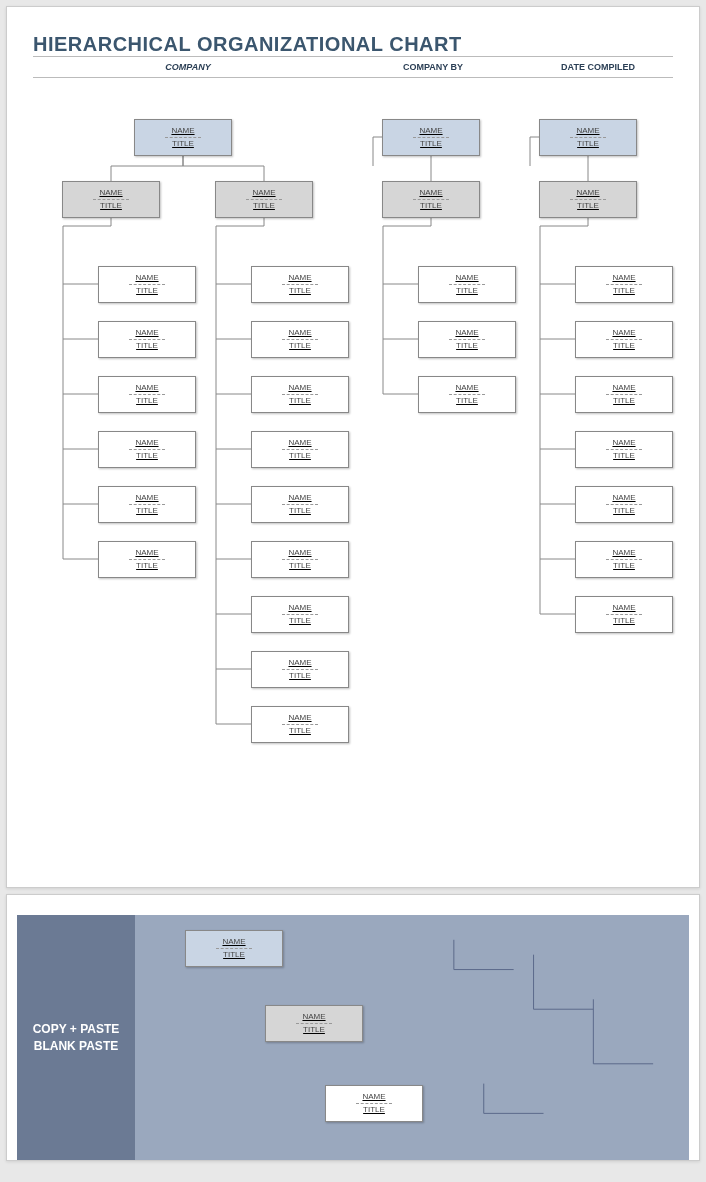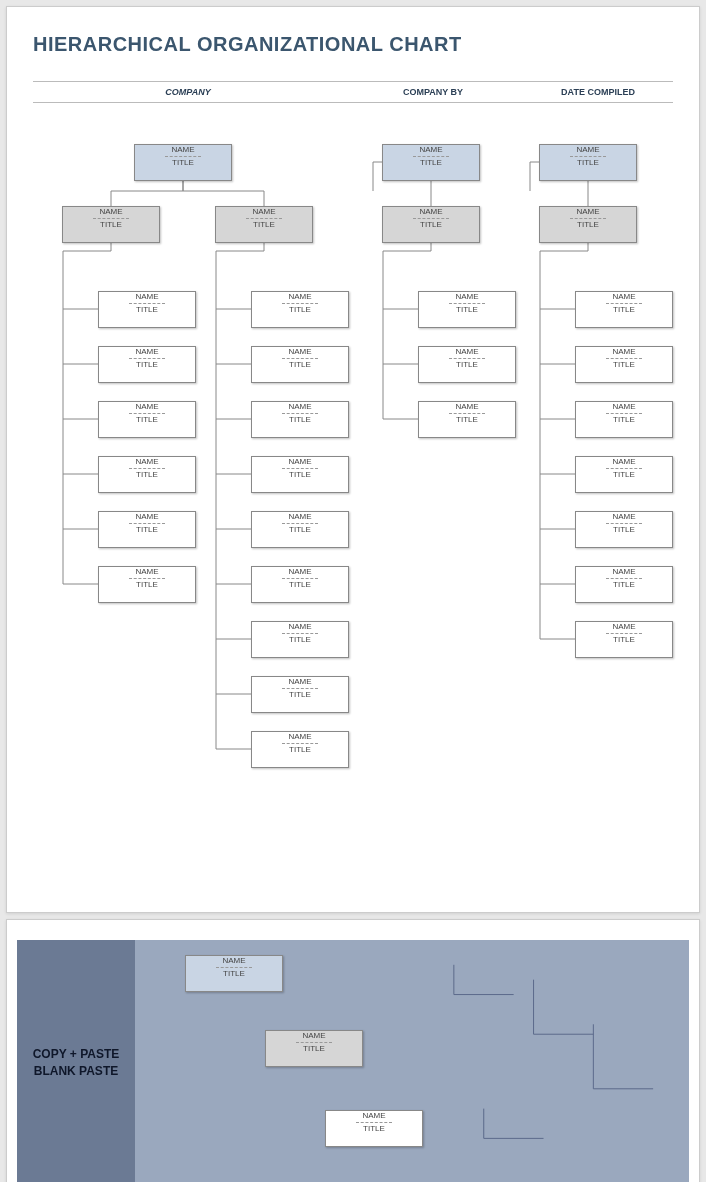--- a/index.html
+++ b/index.html
@@ -16,21 +16,21 @@
     padding: 26px;
     width: 694px;
     box-shadow: 0 1px 3px rgba(0,0,0,0.1);
     position: relative;
   }
   .page-title {
     color: #3b566e;
     font-size: 20px;
     font-weight: bold;
     letter-spacing: 0.5px;
-    margin-bottom: 25px;
+    margin-bottom: 0;
   }
   .header-row {
     display: flex;
     border-top: 1px solid #bbb;
     border-bottom: 1px solid #bbb;
     height: 22px;
     align-items: center;
     margin-bottom: 28px;
   }
   .header-row > div {
@@ -51,21 +51,23 @@
   .box {
     position: absolute;
     width: 98px;
     height: 37px;
     background: #fff;
     border: 1px solid #888;
     box-shadow: 1px 1px 2px rgba(0,0,0,0.25);
     display: flex;
     flex-direction: column;
     align-items: center;
+    justify-content: center;
     z-index: 2;
+    text-decoration: underline;
   }
   .box .line1, .box .line2 {
     font-size: 8px;
     color: #444;
     text-align: center;
     line-height: 1.2;
   }
   .box .sep {
     width: 36px;
     border-top: 1px dashed #999;
@@ -99,21 +101,21 @@
   .side-label {
     position: absolute;
     left:0; top:0;
     width: 118px;
     height: 100%;
     background: #6b7a94;
     display:flex;
     flex-direction:column;
     align-items:center;
     justify-content:center;
-    color:#0f172a;
+    color:#ffffff;
     font-weight:bold;
     font-size:12px;
     text-align:center;
     line-height:1.4;
     padding:0 6px;
   }
   .stage {
     position:absolute;
     left:118px; top:0; right:0; bottom:0;
     background:#9aa8be;

